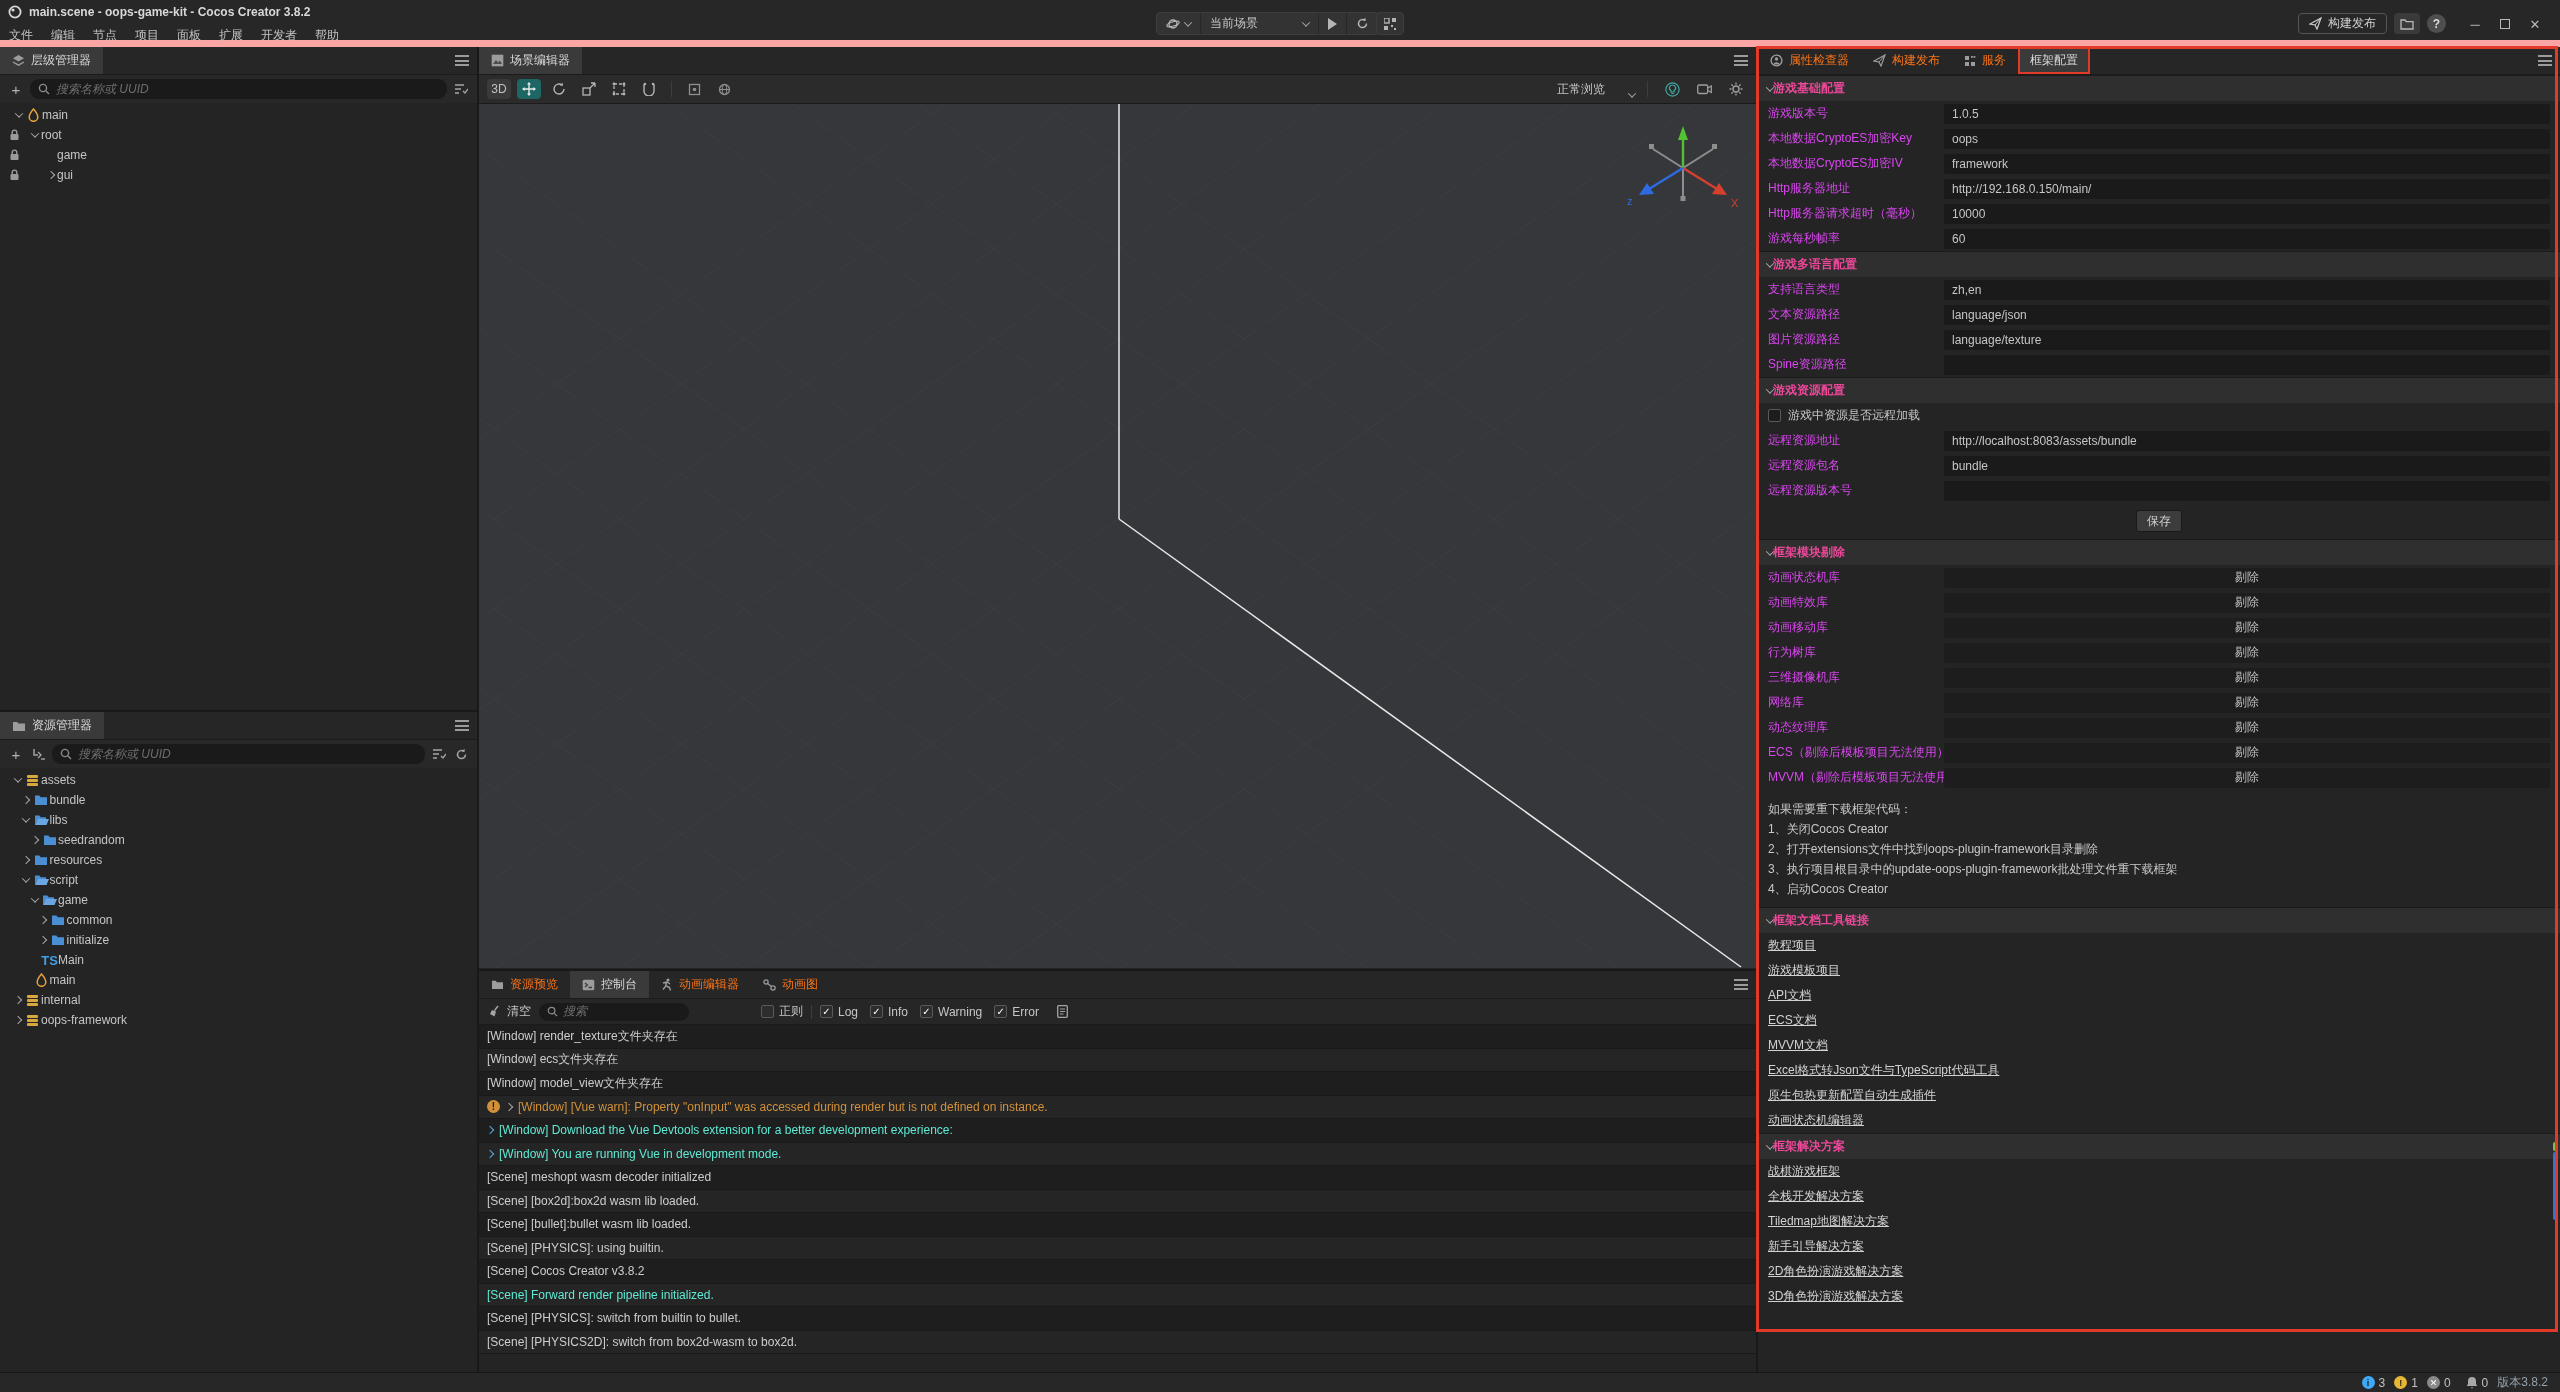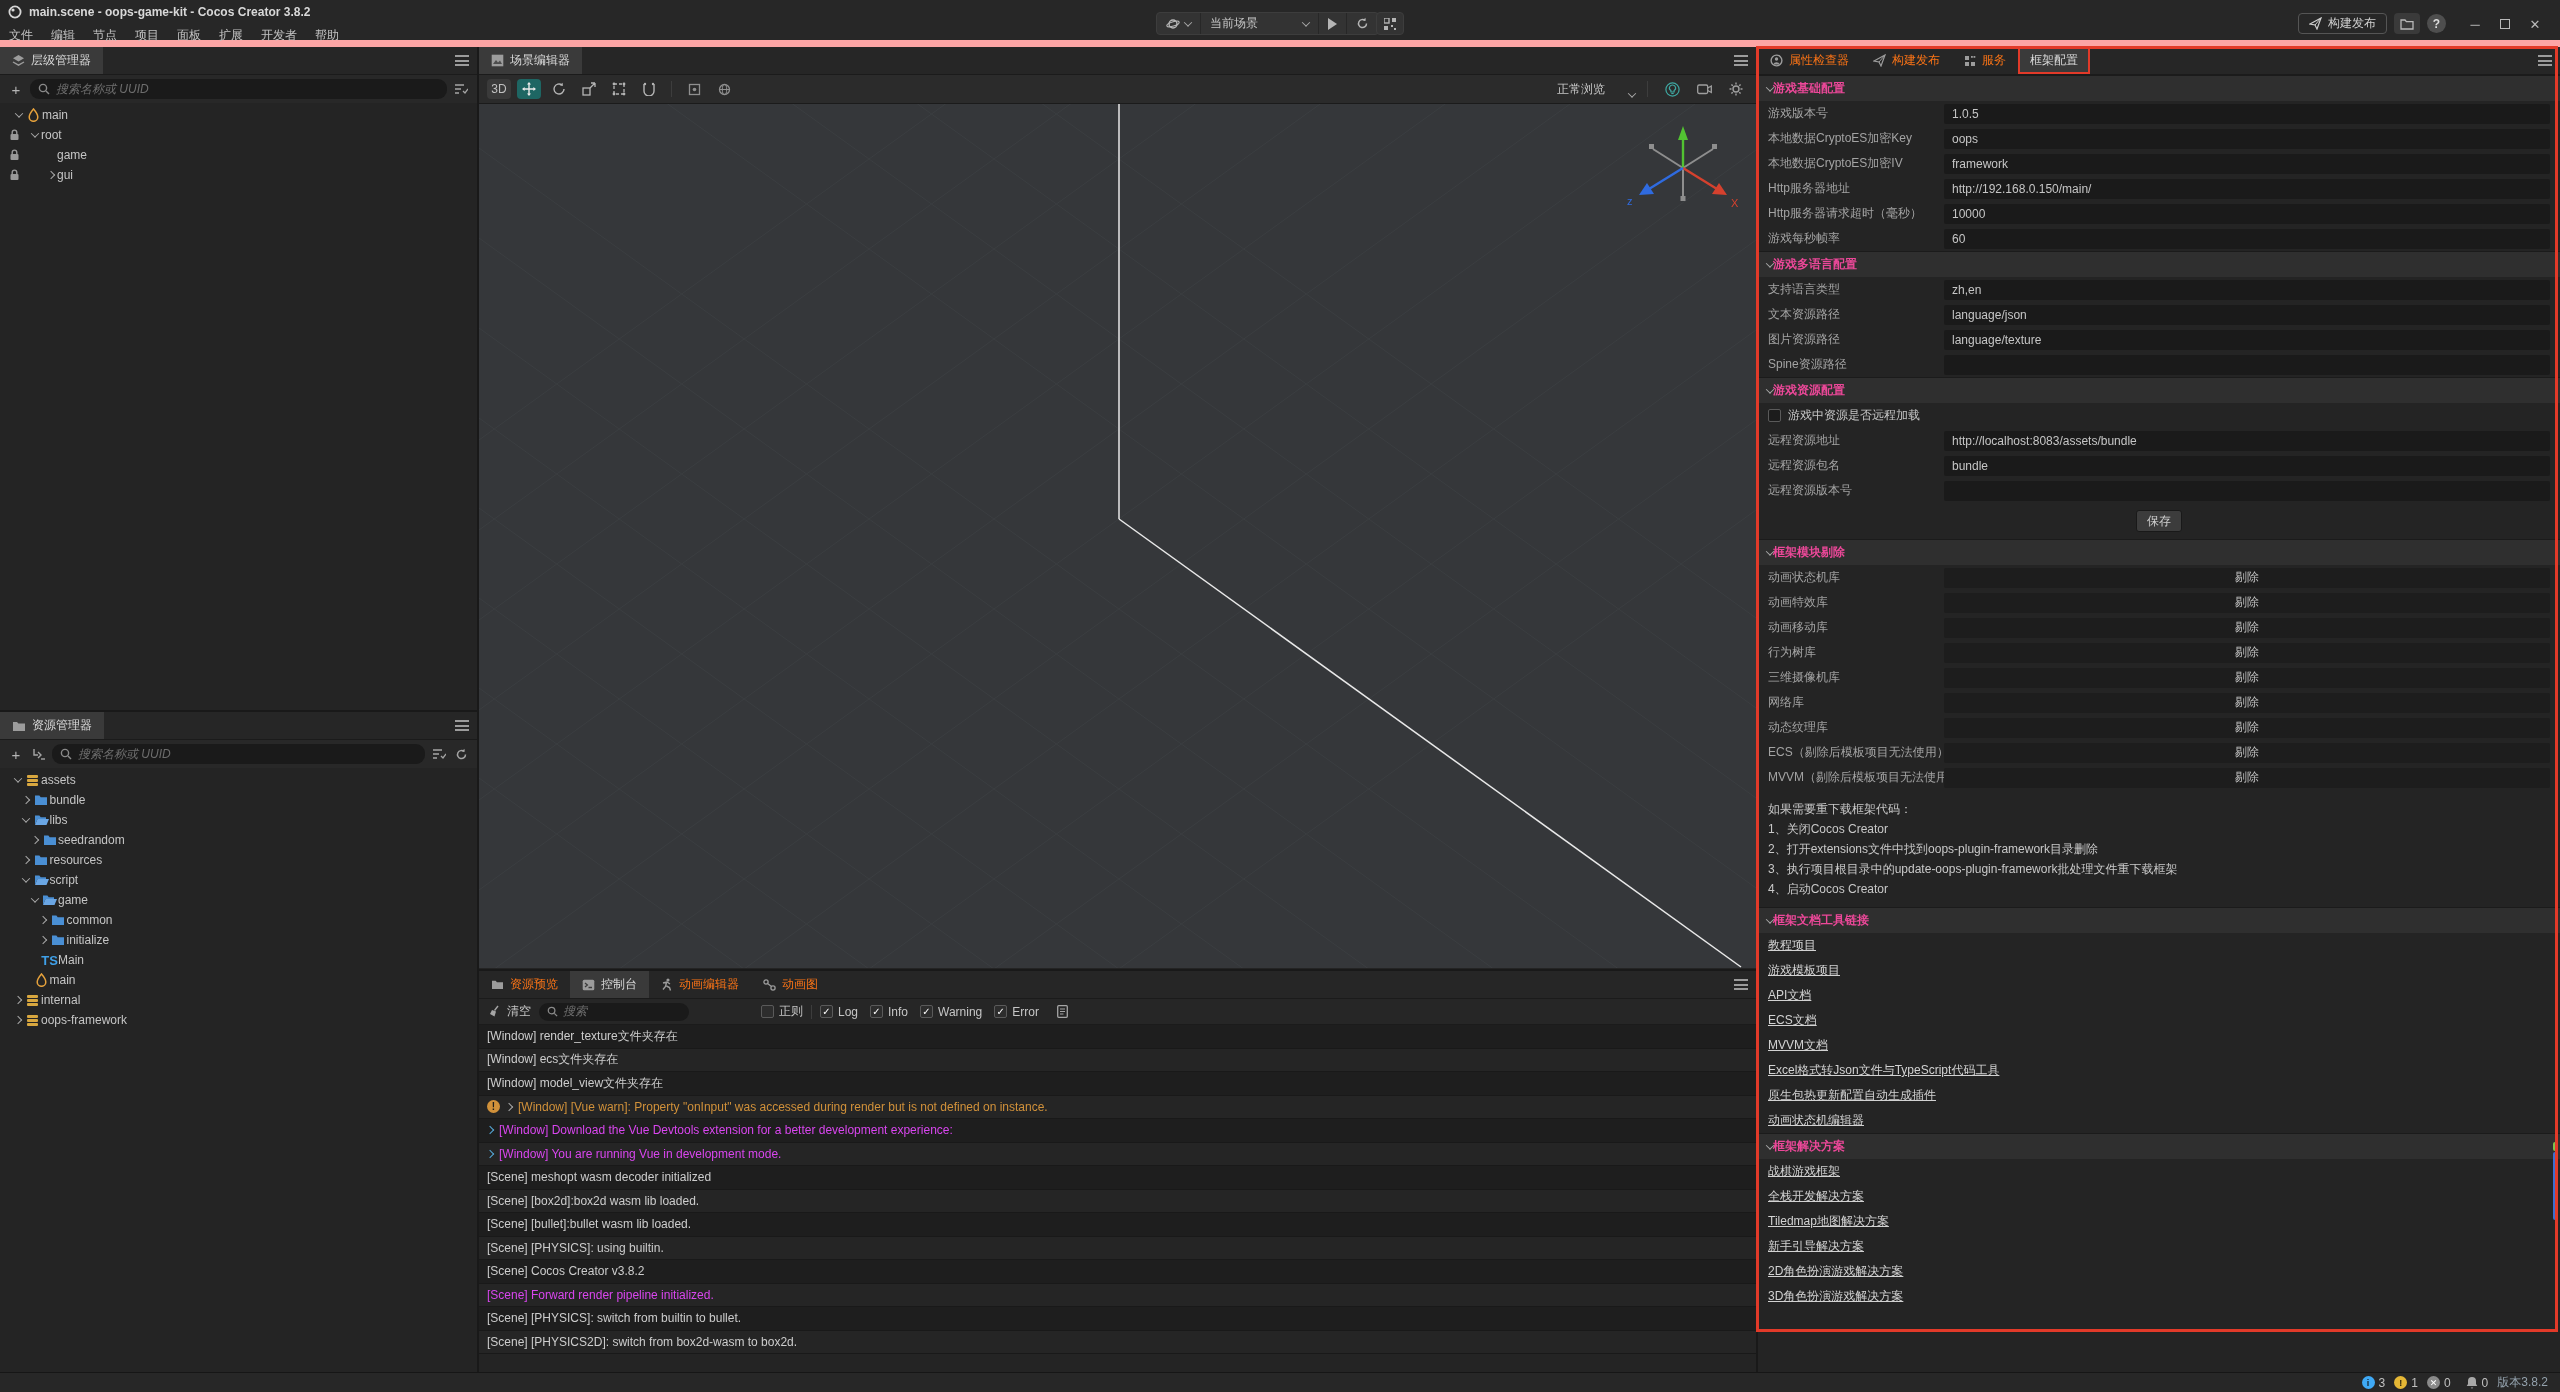--- a/index.html
+++ b/index.html
@@ -57,28 +57,28 @@
   
   .console-toolbar{height:26px;background:#262626;display:flex;align-items:center;gap:8px;padding:0 10px;border-bottom:1px solid #1b1b1b}
   .c-search{width:150px;height:18px;background:#1a1a1a;border-radius:9px;display:flex;align-items:center;gap:5px;padding:0 8px}
   .chk{display:flex;align-items:center;gap:5px;color:#c6c6c6}
   .chk .box{width:13px;height:13px;border:1px solid #5a5a5a;background:#2d2d2d;border-radius:2px;display:flex;align-items:center;justify-content:center;font-size:10px;color:#fff}
   .logs{overflow:hidden;height:347px}
   .log-row{height:23.5px;display:flex;align-items:center;gap:6px;padding:0 8px;color:#cdcdcd;border-bottom:1px solid #191919}
   .log-row:nth-child(odd){background:#1e1e1e}
   .log-row:nth-child(even){background:#252525}
   .log-row.warn{color:#d1913a}
-  .log-row.info{color:#d946ef}
+  .log-row.info{color:#5eead4}
   .warn-badge{width:13px;height:13px;border-radius:50%;background:#d1913a;color:#1d1d1d;font-weight:bold;font-size:10px;display:flex;align-items:center;justify-content:center;flex:none}
   
   .inspector{left:1758px;top:47px;width:802px;height:1325px}
   .insp-content{position:relative}
   .sect-head{height:26px;background:#2f2f2f;border-top:1px solid #1b1b1b;display:flex;align-items:center;padding-left:9px;font-weight:bold;color:#ec4899}
   .prow{height:25px;display:flex;align-items:center}
-  .prow .lbl{width:186px;padding-left:10px;color:#a3a3a3;white-space:nowrap;overflow:hidden;flex:none}
+  .prow .lbl{width:186px;padding-left:10px;color:#d946ef;white-space:nowrap;overflow:hidden;flex:none}
   .prow .ctl{flex:1;margin-right:10px;height:20px;background:#1a1a1a;border-radius:2px;display:flex;align-items:center;padding:0 8px;color:#c6c6c6;overflow:hidden;white-space:nowrap}
   .prow.action .ctl{justify-content:center;background:#1d1d1d;color:#c0c0c0}
   .prow.chkrow{padding-left:10px;gap:7px}
   .btnrow{height:36px;display:flex;align-items:center;justify-content:center}
   .save-btn{min-width:40px;height:22px;padding:0 10px;background:#3c3c3c;border:1px solid #191919;border-radius:3px;color:#d0d0d0;display:flex;align-items:center;justify-content:center}
   .note{padding:9px 0 8px 10px;color:#c9c9c9}
   .note div{height:20px;line-height:20px;white-space:nowrap}
   .linkrow{height:25px;display:flex;align-items:center;padding-left:10px}
   .linkrow a{color:#d2d2d2;text-decoration:underline;cursor:pointer;white-space:nowrap}
   .red-frame{position:absolute;left:1756px;top:46px;width:802px;height:1286px;border:3px solid #e23a29;pointer-events:none;z-index:50}

